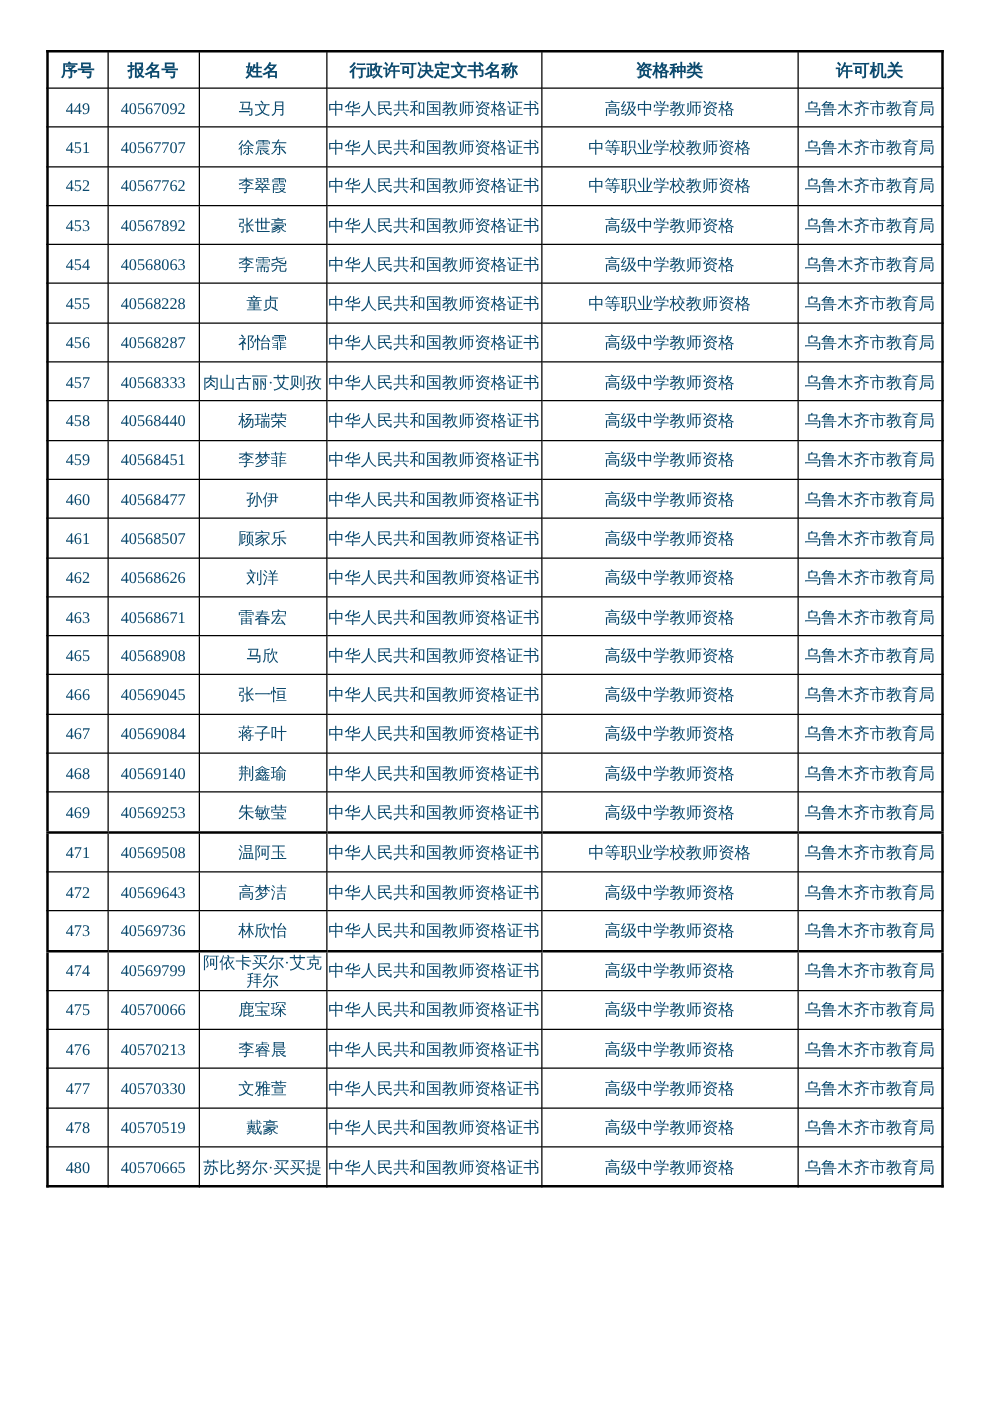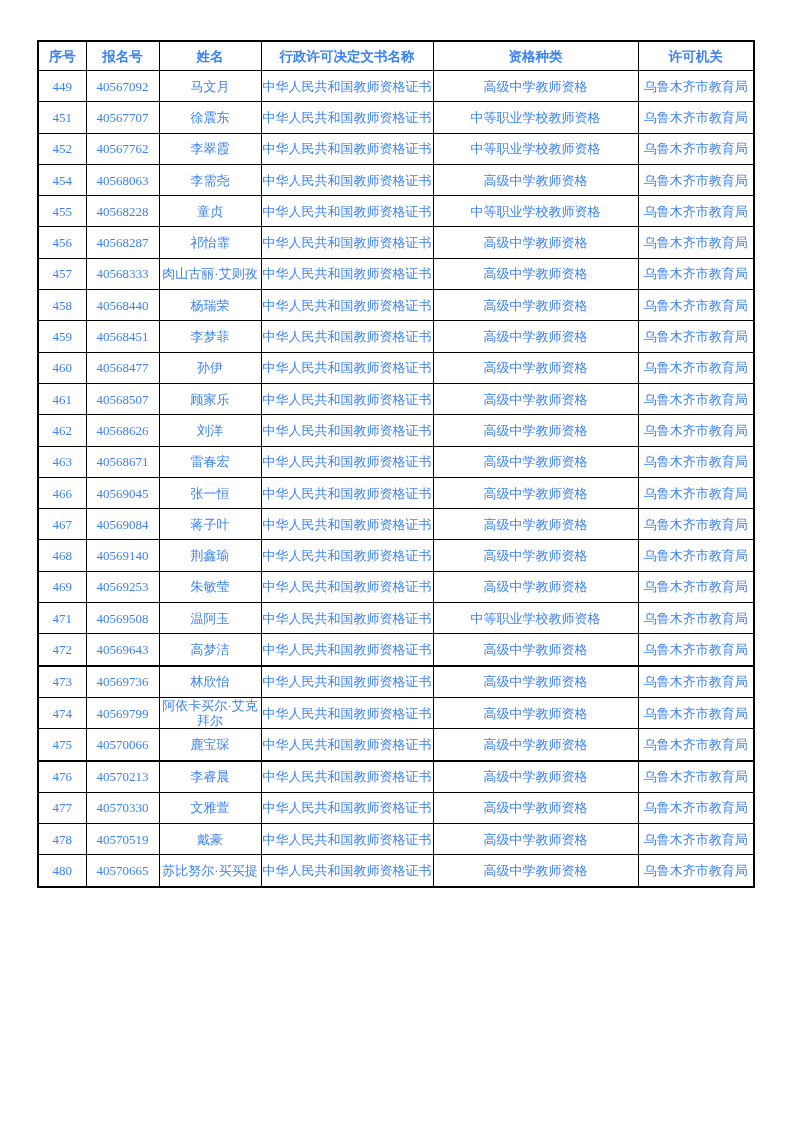--- a/index.html
+++ b/index.html
@@ -6,21 +6,21 @@
     margin: 0;
     padding: 0;
     background: #ffffff;
   }
   .page {
     position: relative;
     width: 793px;
     height: 1122px;
     background: #ffffff;
     font-family: "Liberation Serif", "DejaVu Serif", serif;
-    color: #3b82f6;
+    color: #0c4a6e;
     overflow: hidden;
   }
   table.license-table {
     position: absolute;
     left: 37px;
     top: 40px;
     width: 716px;
     border-collapse: collapse;
     table-layout: fixed;
     border: 2px solid #000000;
@@ -98,20 +98,28 @@
         </tr>
         <tr>
           <td>452</td>
           <td>40567762</td>
           <td>李翠霞</td>
           <td>中华人民共和国教师资格证书</td>
           <td>中等职业学校教师资格</td>
           <td>乌鲁木齐市教育局</td>
         </tr>
         <tr>
+          <td>453</td>
+          <td>40567892</td>
+          <td>张世豪</td>
+          <td>中华人民共和国教师资格证书</td>
+          <td>高级中学教师资格</td>
+          <td>乌鲁木齐市教育局</td>
+        </tr>
+        <tr>
           <td>454</td>
           <td>40568063</td>
           <td>李需尧</td>
           <td>中华人民共和国教师资格证书</td>
           <td>高级中学教师资格</td>
           <td>乌鲁木齐市教育局</td>
         </tr>
         <tr>
           <td>455</td>
           <td>40568228</td>
@@ -173,20 +181,28 @@
           <td>40568626</td>
           <td>刘洋</td>
           <td>中华人民共和国教师资格证书</td>
           <td>高级中学教师资格</td>
           <td>乌鲁木齐市教育局</td>
         </tr>
         <tr>
           <td>463</td>
           <td>40568671</td>
           <td>雷春宏</td>
+          <td>中华人民共和国教师资格证书</td>
+          <td>高级中学教师资格</td>
+          <td>乌鲁木齐市教育局</td>
+        </tr>
+        <tr>
+          <td>465</td>
+          <td>40568908</td>
+          <td>马欣</td>
           <td>中华人民共和国教师资格证书</td>
           <td>高级中学教师资格</td>
           <td>乌鲁木齐市教育局</td>
         </tr>
         <tr>
           <td>466</td>
           <td>40569045</td>
           <td>张一恒</td>
           <td>中华人民共和国教师资格证书</td>
           <td>高级中学教师资格</td>

